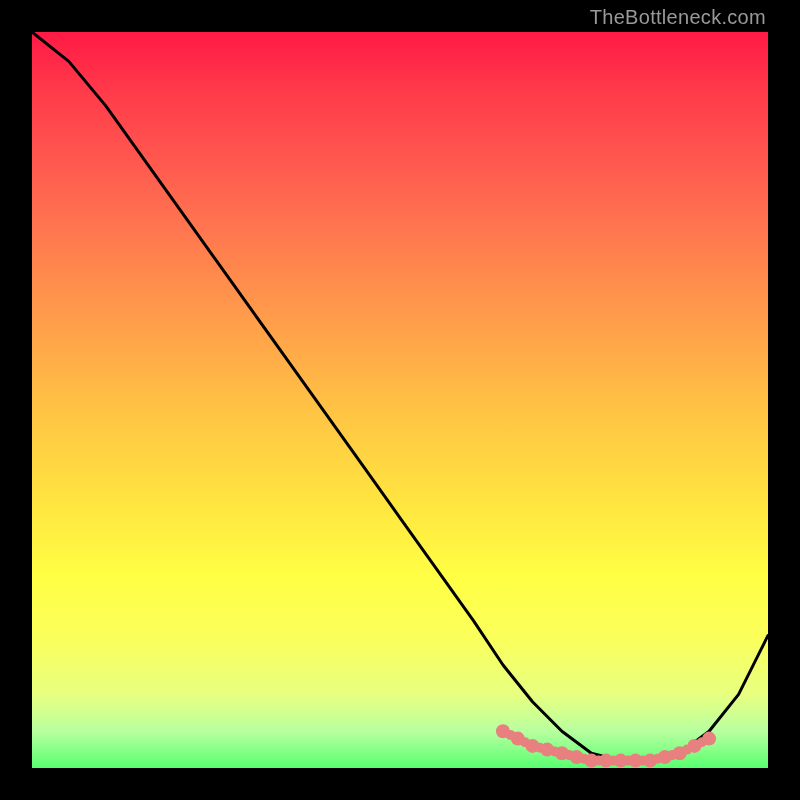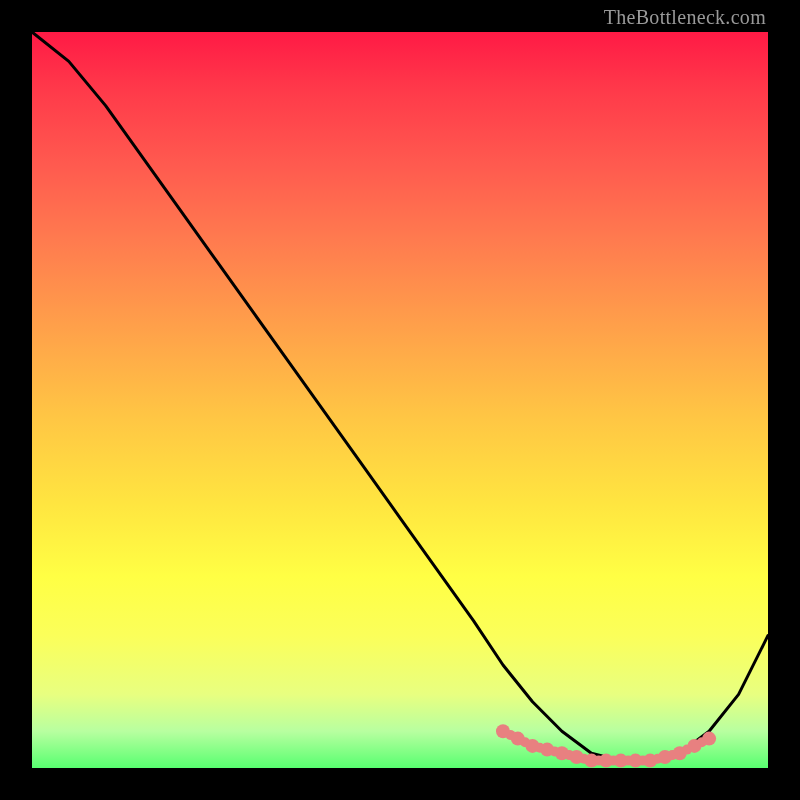--- a/index.html
+++ b/index.html
@@ -39,21 +39,20 @@
     );
   }
   .watermark {
     position: absolute;
     top: 6px;
     right: 34px;
     color: #999;
     font-size: 20px;
     font-weight: 500;
     letter-spacing: 0.3px;
-    font-family: Liberation Serif, serif;
   }
   svg.curves {
     position: absolute;
     left: 0;
     top: 0;
     width: 736px;
     height: 736px;
   }
 </style>
 </head>

